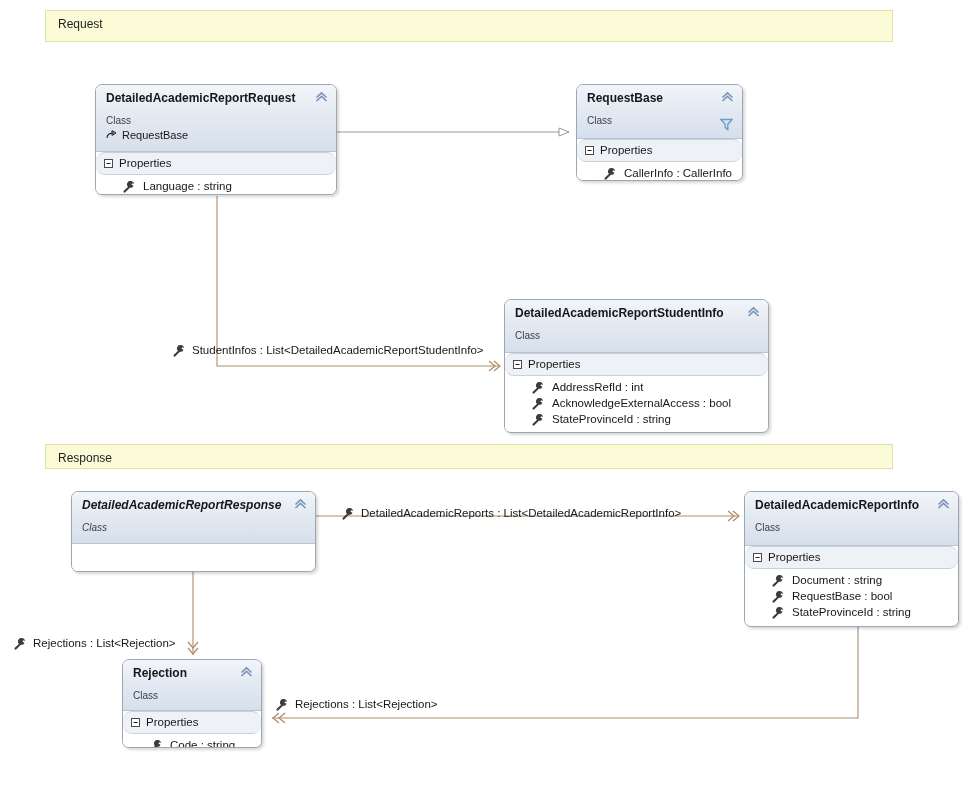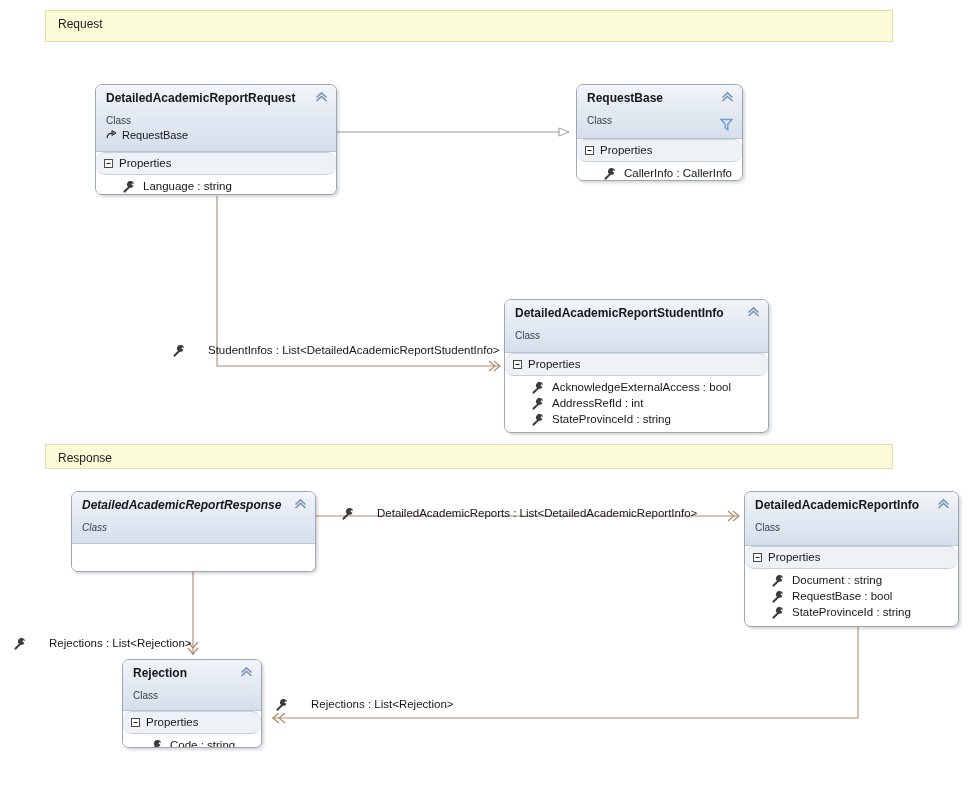--- a/index.html
+++ b/index.html
@@ -125,21 +125,21 @@
 
   
   .assoc-label {
     position: absolute;
     font-size: 11.5px;
     color: #15171A;
     line-height: 14px;
     white-space: nowrap;
     display: flex;
     align-items: center;
-    gap: 23px;
+    gap: 7px;
     background: transparent;
   }
 
   .ico { display: inline-block; flex: none; }
 </style>
 </head>
 <body>
 
 <div id="canvas">
 
@@ -263,29 +263,29 @@
       </svg>
       <span>Properties</span>
     </div>
     <div class="uml-members">
       <div class="uml-member">
         <svg class="ico" width="13" height="13" viewBox="0 0 13 13">
           <path d="M9.3,1.1 a3.4,3.4 0 1 0 2.2,4.6 l-2.0,-0.9 0.6,-1.6 2.0,0.8
                    a3.4,3.4 0 0 0 -2.8,-2.9 Z" fill="#3C3C3C"></path>
           <path d="M7.4,5.6 L1.6,11.0 a1.1,1.1 0 0 0 1.5,1.5 L8.6,7.0 Z" fill="#3C3C3C"></path>
         </svg>
+        <span>AddressRefId : int</span>
+      </div>
+      <div class="uml-member">
+        <svg class="ico" width="13" height="13" viewBox="0 0 13 13">
+          <path d="M9.3,1.1 a3.4,3.4 0 1 0 2.2,4.6 l-2.0,-0.9 0.6,-1.6 2.0,0.8
+                   a3.4,3.4 0 0 0 -2.8,-2.9 Z" fill="#3C3C3C"></path>
+          <path d="M7.4,5.6 L1.6,11.0 a1.1,1.1 0 0 0 1.5,1.5 L8.6,7.0 Z" fill="#3C3C3C"></path>
+        </svg>
         <span>AcknowledgeExternalAccess : bool</span>
-      </div>
-      <div class="uml-member">
-        <svg class="ico" width="13" height="13" viewBox="0 0 13 13">
-          <path d="M9.3,1.1 a3.4,3.4 0 1 0 2.2,4.6 l-2.0,-0.9 0.6,-1.6 2.0,0.8
-                   a3.4,3.4 0 0 0 -2.8,-2.9 Z" fill="#3C3C3C"></path>
-          <path d="M7.4,5.6 L1.6,11.0 a1.1,1.1 0 0 0 1.5,1.5 L8.6,7.0 Z" fill="#3C3C3C"></path>
-        </svg>
-        <span>AddressRefId : int</span>
       </div>
       <div class="uml-member">
         <svg class="ico" width="13" height="13" viewBox="0 0 13 13">
           <path d="M9.3,1.1 a3.4,3.4 0 1 0 2.2,4.6 l-2.0,-0.9 0.6,-1.6 2.0,0.8
                    a3.4,3.4 0 0 0 -2.8,-2.9 Z" fill="#3C3C3C"></path>
           <path d="M7.4,5.6 L1.6,11.0 a1.1,1.1 0 0 0 1.5,1.5 L8.6,7.0 Z" fill="#3C3C3C"></path>
         </svg>
         <span>StateProvinceId : string</span>
       </div>
     </div>

